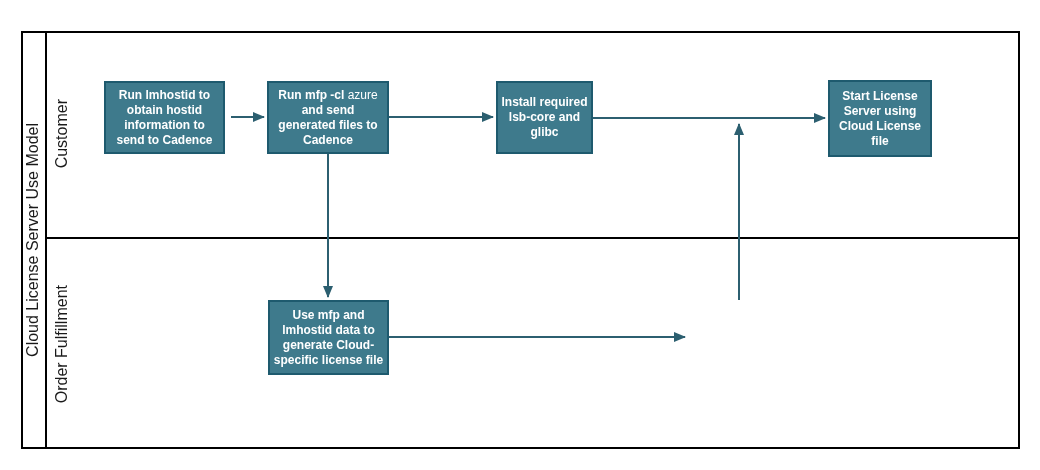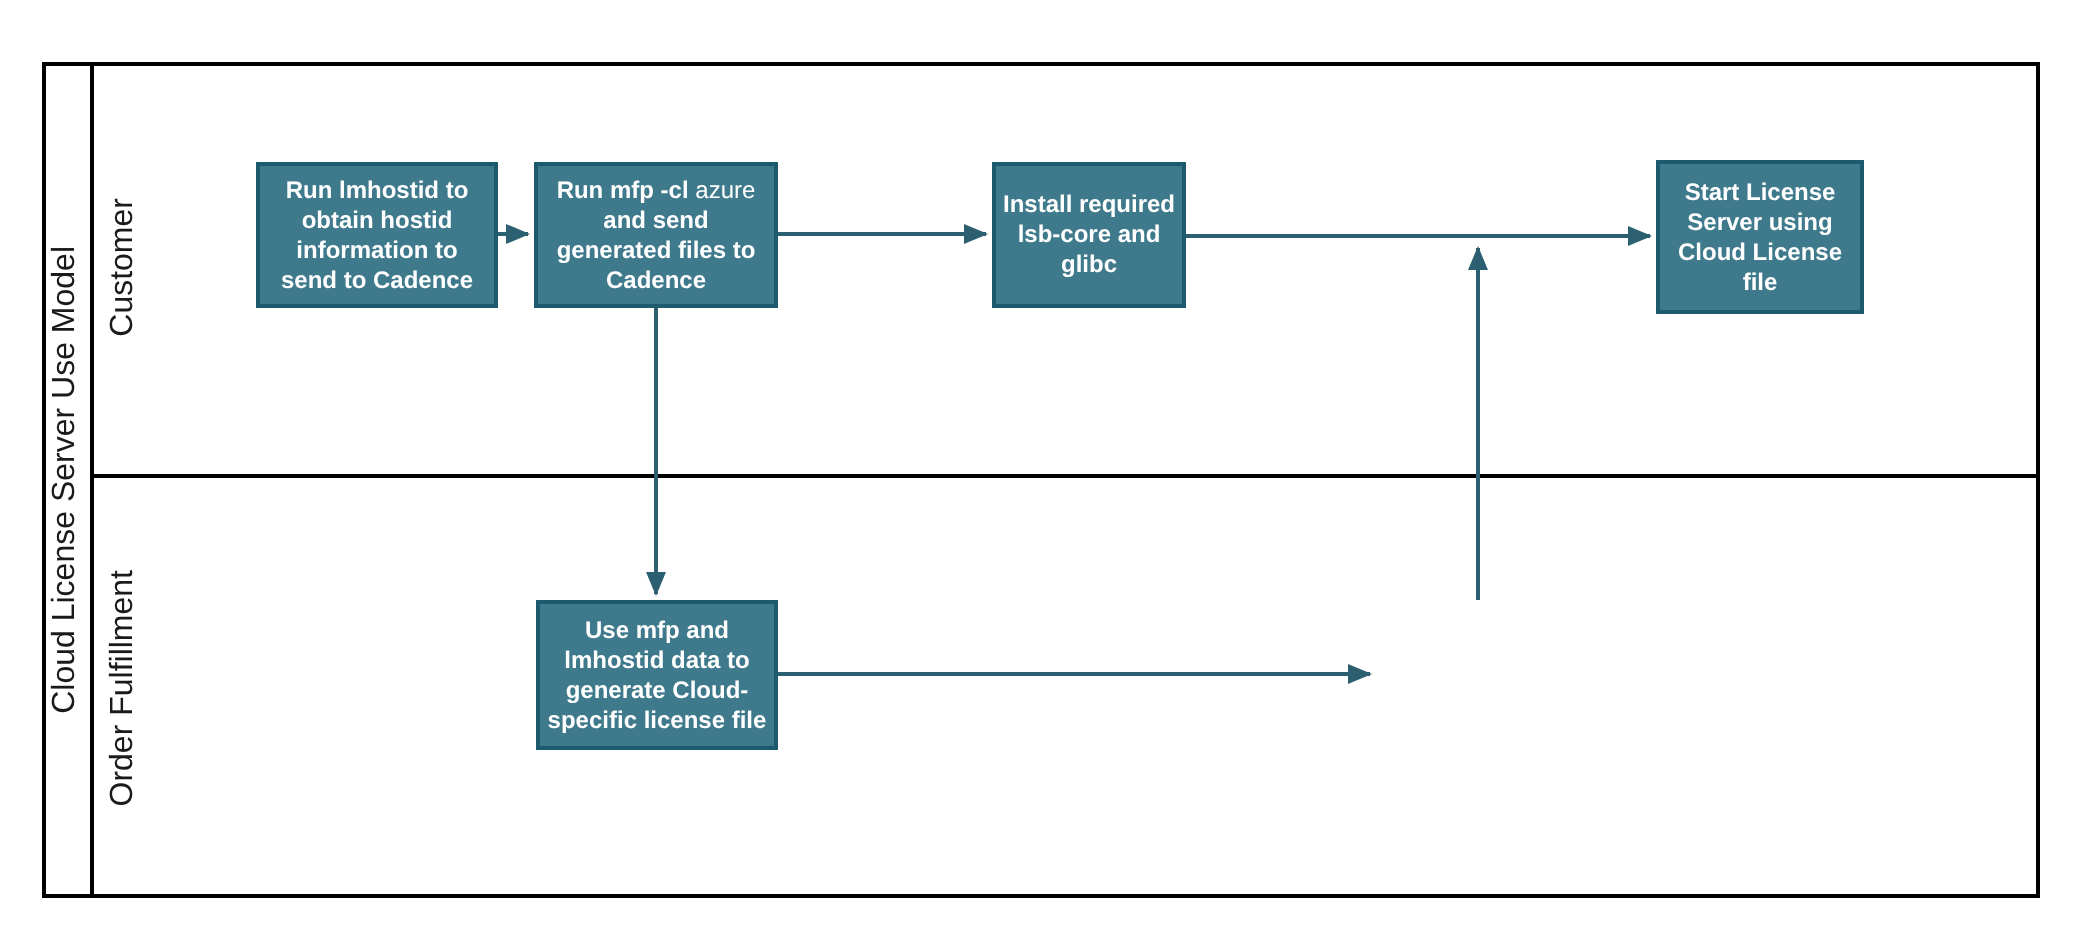--- a/index.html
+++ b/index.html
@@ -86,21 +86,21 @@
     border:2px solid var(--box-border);
     color:var(--box-text);
     font-size:12px;
     font-weight:bold;
     line-height:15px;
     text-align:center;
     display:flex; align-items:center; justify-content:center;
     padding:2px 3px;
   }
   .node .lt{ font-weight:400;text-align:right; }
-  .b1{ left:128px; top:81px;  width:121px; height:73px;justify-content:center; }
+  .b1{ left:104px; top:81px;  width:121px; height:73px;justify-content:center; }
   .b2{ left:267px; top:81px;  width:122px; height:73px; }
   .b3{ left:496px; top:81px;  width:97px;  height:73px; }
   .b4{ left:828px; top:80px;  width:104px; height:77px; }
   .b5{ left:268px; top:300px; width:121px; height:75px; }
   .b6{ left:688px; top:300px; width:102px; height:75px; }
 </style>
 </head>
 <body>
 
 <div class="stage">

